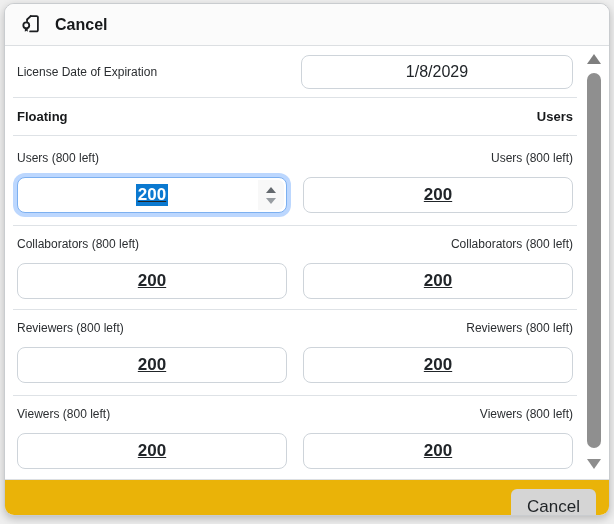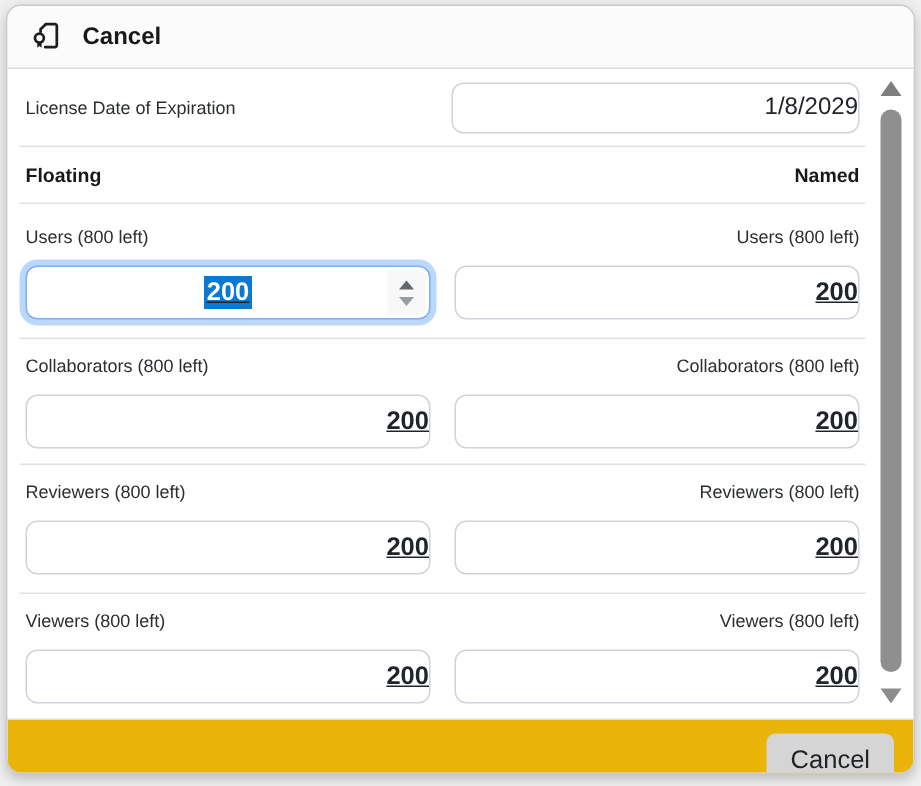--- a/index.html
+++ b/index.html
@@ -57,21 +57,21 @@
   .res-row.rvw { padding-bottom:12px; }
   .res-labels { display:flex; justify-content:space-between; height:22px; align-items:center; }
   .res-inputs { display:flex; justify-content:space-between; margin-top:8px;text-decoration:underline; }
 
   .input {
     width:270px; height:36px;
     border:1px solid #ced4da; border-radius:8px;
     background:#fff;
     font-family:"Liberation Sans", sans-serif;
     font-size:17px; font-weight:700; color:#212529;
-    text-align:right; outline:none;
+    text-align:center; outline:none;
   }
   .input.date { height:34px; width:272px; font-weight:400; font-size:16px; }
 
   .fake {
     position:relative;
     display:flex; align-items:center; justify-content:center;
     border-color:#7cb0f0;
     box-shadow:0 0 0 4px rgba(13,110,253,.28);
   }
   .fake .sel {
@@ -139,21 +139,21 @@
       <div class="content">
 
         <div class="row-date">
           <span class="lbl">License Date of Expiration</span>
           <input class="input date" type="text" value="1/8/2029" style="">
         </div>
         <hr class="hr">
 
         <div class="row-sections">
           <span class="sec">Floating</span>
-          <span class="sec">Named</span>
+          <span class="sec">Users</span>
         </div>
         <hr class="hr">
 
         <div class="res-row first">
           <div class="res-labels">
             <span class="lbl">Users (800 left)</span>
             <span class="lbl">Users (800 left)</span>
           </div>
           <div class="res-inputs">
             <div class="input fake">

